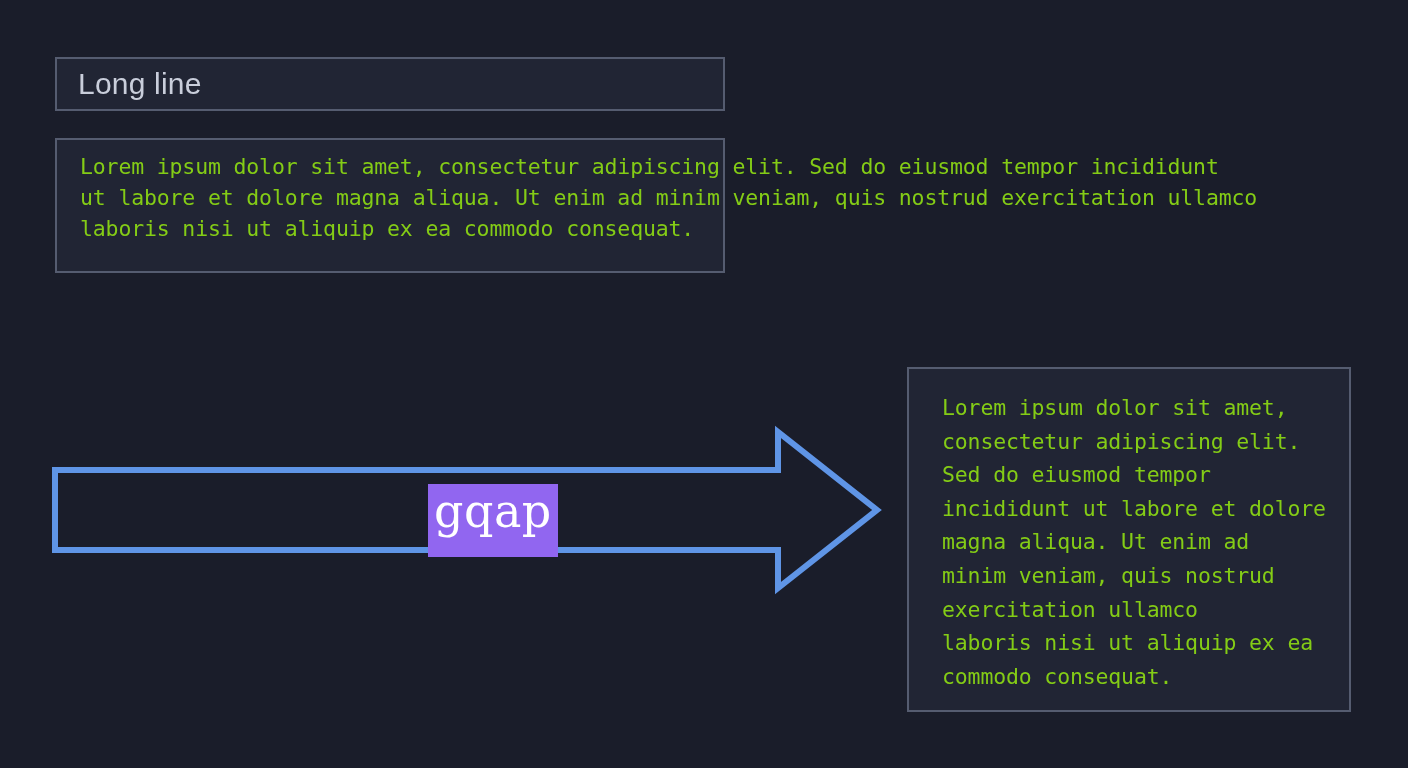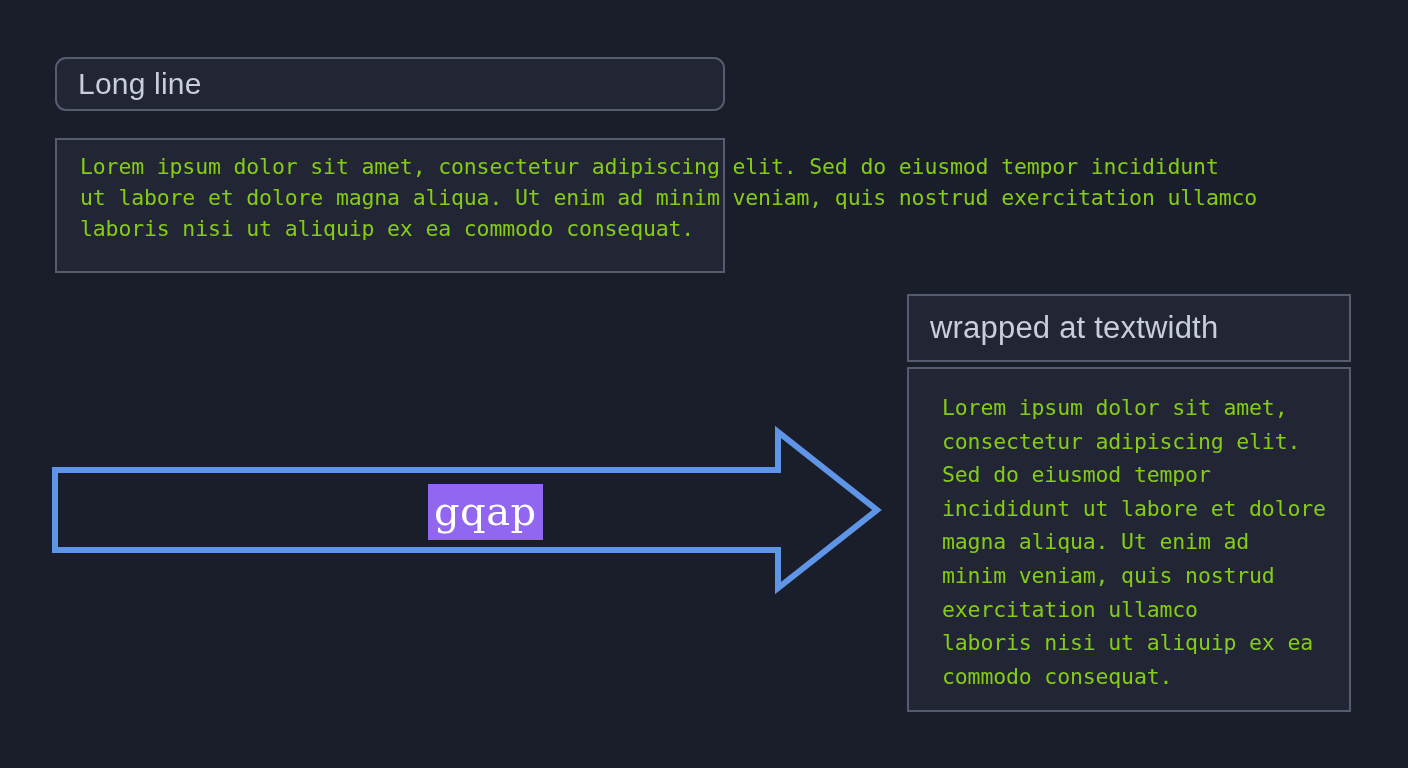--- a/index.html
+++ b/index.html
@@ -38,21 +38,21 @@
     border: 2px solid #555c70;
   }
   .panel-body-text {
     position: absolute;
     color: #84cc16;
     font-family: "DejaVu Sans Mono", monospace;
     white-space: pre;
   }
 
   
-  #left-header      { left: 55px;  top: 57px;  width: 670px; height: 54px; padding-left: 21px; border-radius: 11px; }
+  #left-header      { left: 55px;  top: 57px;  width: 670px; height: 54px; padding-left: 21px; }
   #left-header .panel-header-text { font-size: 30px; letter-spacing: 0.2px; }
 
   #left-body        { left: 55px;  top: 138px; width: 670px; height: 135px; }
   #left-body-text   { left: 80px;  top: 151px;
                       font-size: 21.5px; line-height: 31px; letter-spacing: -0.15px; }
 
   
   #right-header     { left: 907px; top: 294px; width: 444px; height: 68px; padding-left: 21px; }
   #right-header .panel-header-text { font-size: 31px; letter-spacing: 0.2px; }
 
@@ -68,47 +68,44 @@
     width: 840px;
     height: 180px;
   }
   #arrow-wrap svg { display: block; width: 100%; height: 100%; }
 
   
   #gqap-label {
     position: absolute;
     left: 428px;
     top: 484px;
-    padding: 1px 6px 3px 6px;
+    padding: 1px 6px 20px 6px;
     background: #9166f0;
     color: #ffffff;
     font-family: "DejaVu Serif", serif;
-    font-size: 40px;
+    font-size: 46px;
     line-height: 52px;
     letter-spacing: 0.5px;
     white-space: nowrap;
   }
 </style>
 </head>
 <body>
 
 <div id="stage">
 
   <div class="panel-header" id="left-header">
     <span class="panel-header-text">Long line</span>
   </div>
 
   <div class="panel-body" id="left-body"></div>
   <div class="panel-body-text" id="left-body-text">Lorem ipsum dolor sit amet, consectetur adipiscing elit. Sed do eiusmod tempor incididunt
 ut labore et dolore magna aliqua. Ut enim ad minim veniam, quis nostrud exercitation ullamco
 laboris nisi ut aliquip ex ea commodo consequat.</div>
 
-  <div class="panel-header" id="right-header">
-    <span class="panel-header-text">wrapped at textwidth</span>
-  </div>
 
   <div class="panel-body" id="right-body"></div>
   <div class="panel-body-text" id="right-body-text">Lorem ipsum dolor sit amet,
 consectetur adipiscing elit.
 Sed do eiusmod tempor
 incididunt ut labore et dolore
 magna aliqua. Ut enim ad
 minim veniam, quis nostrud
 exercitation ullamco
 laboris nisi ut aliquip ex ea

